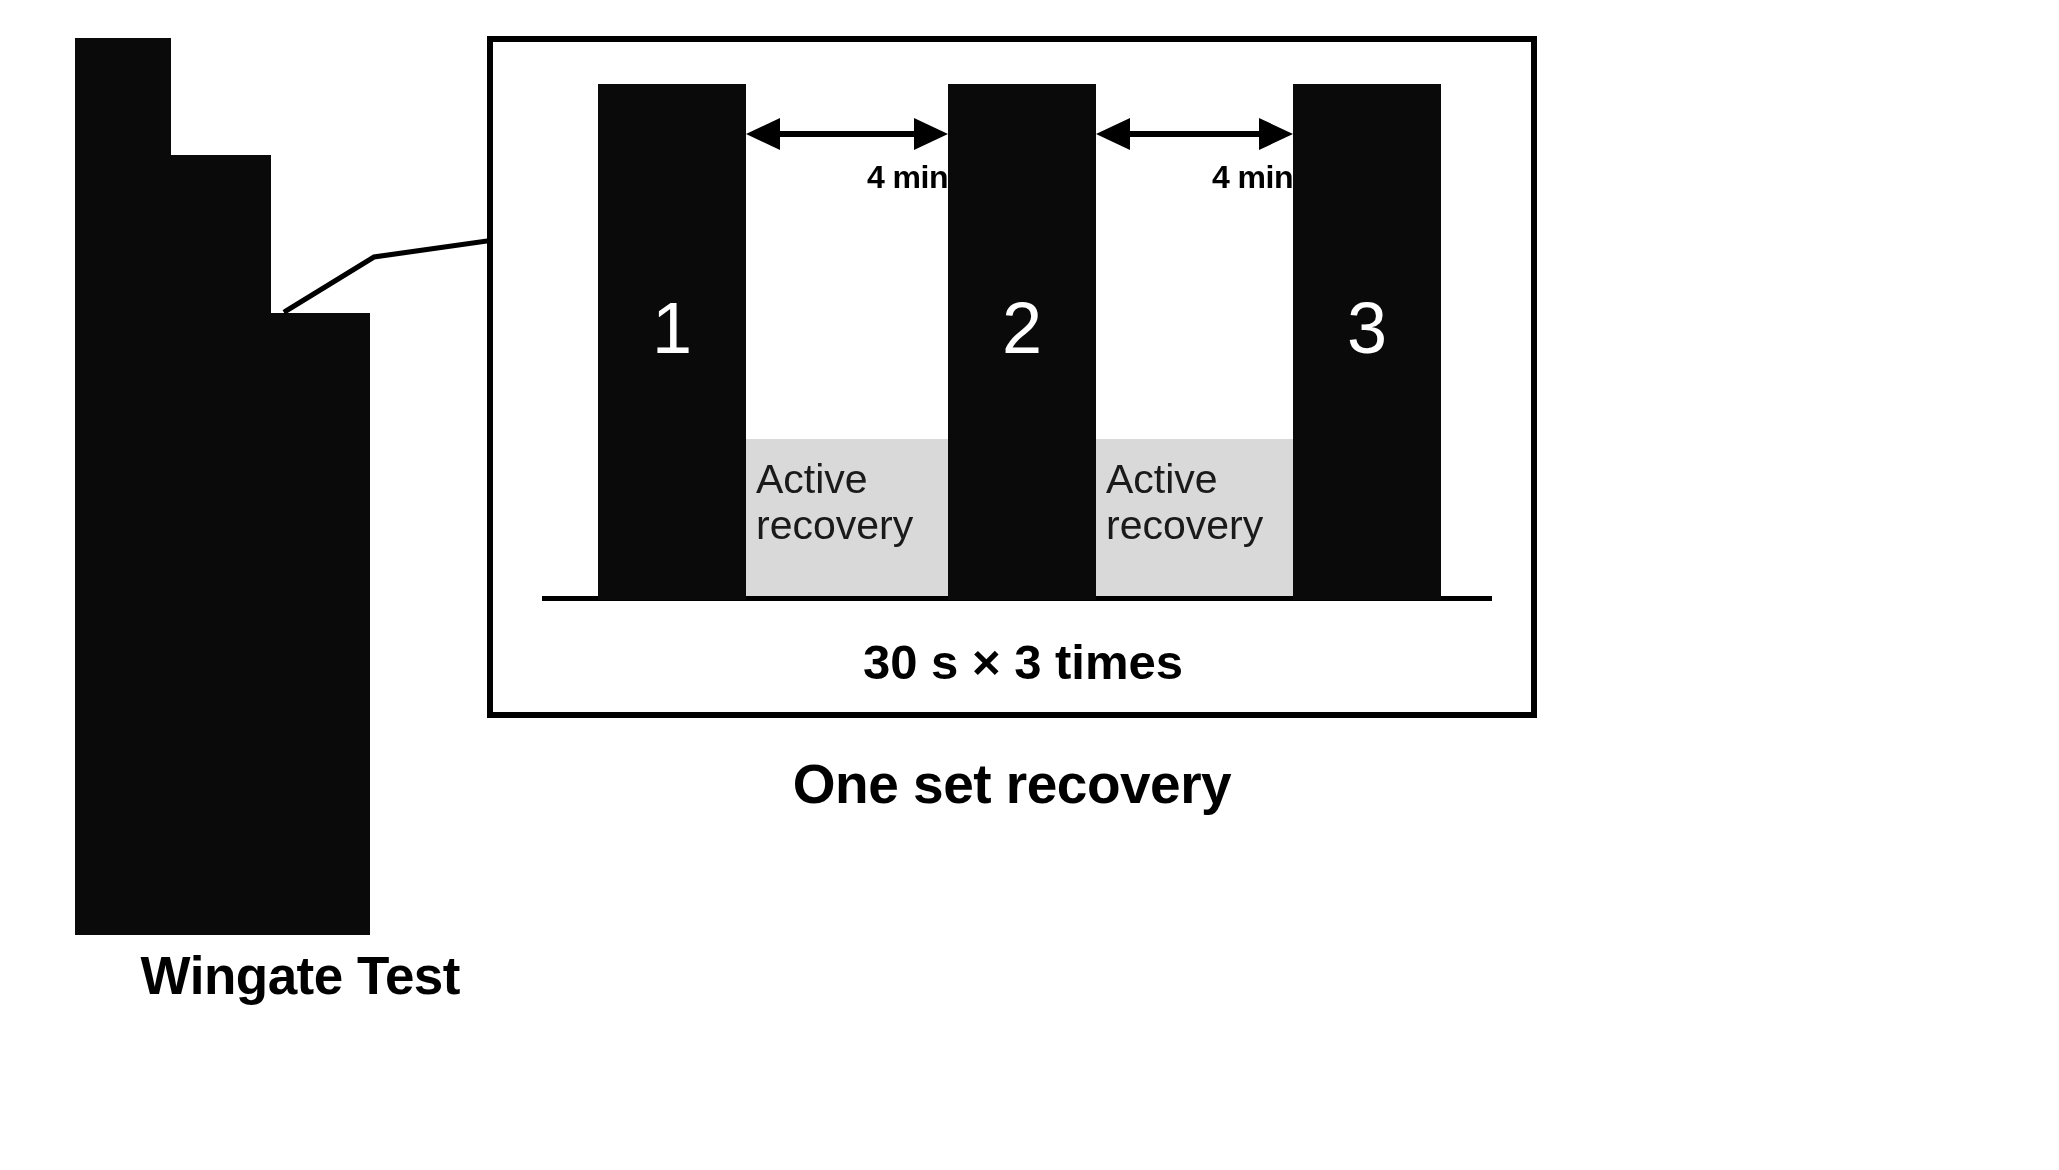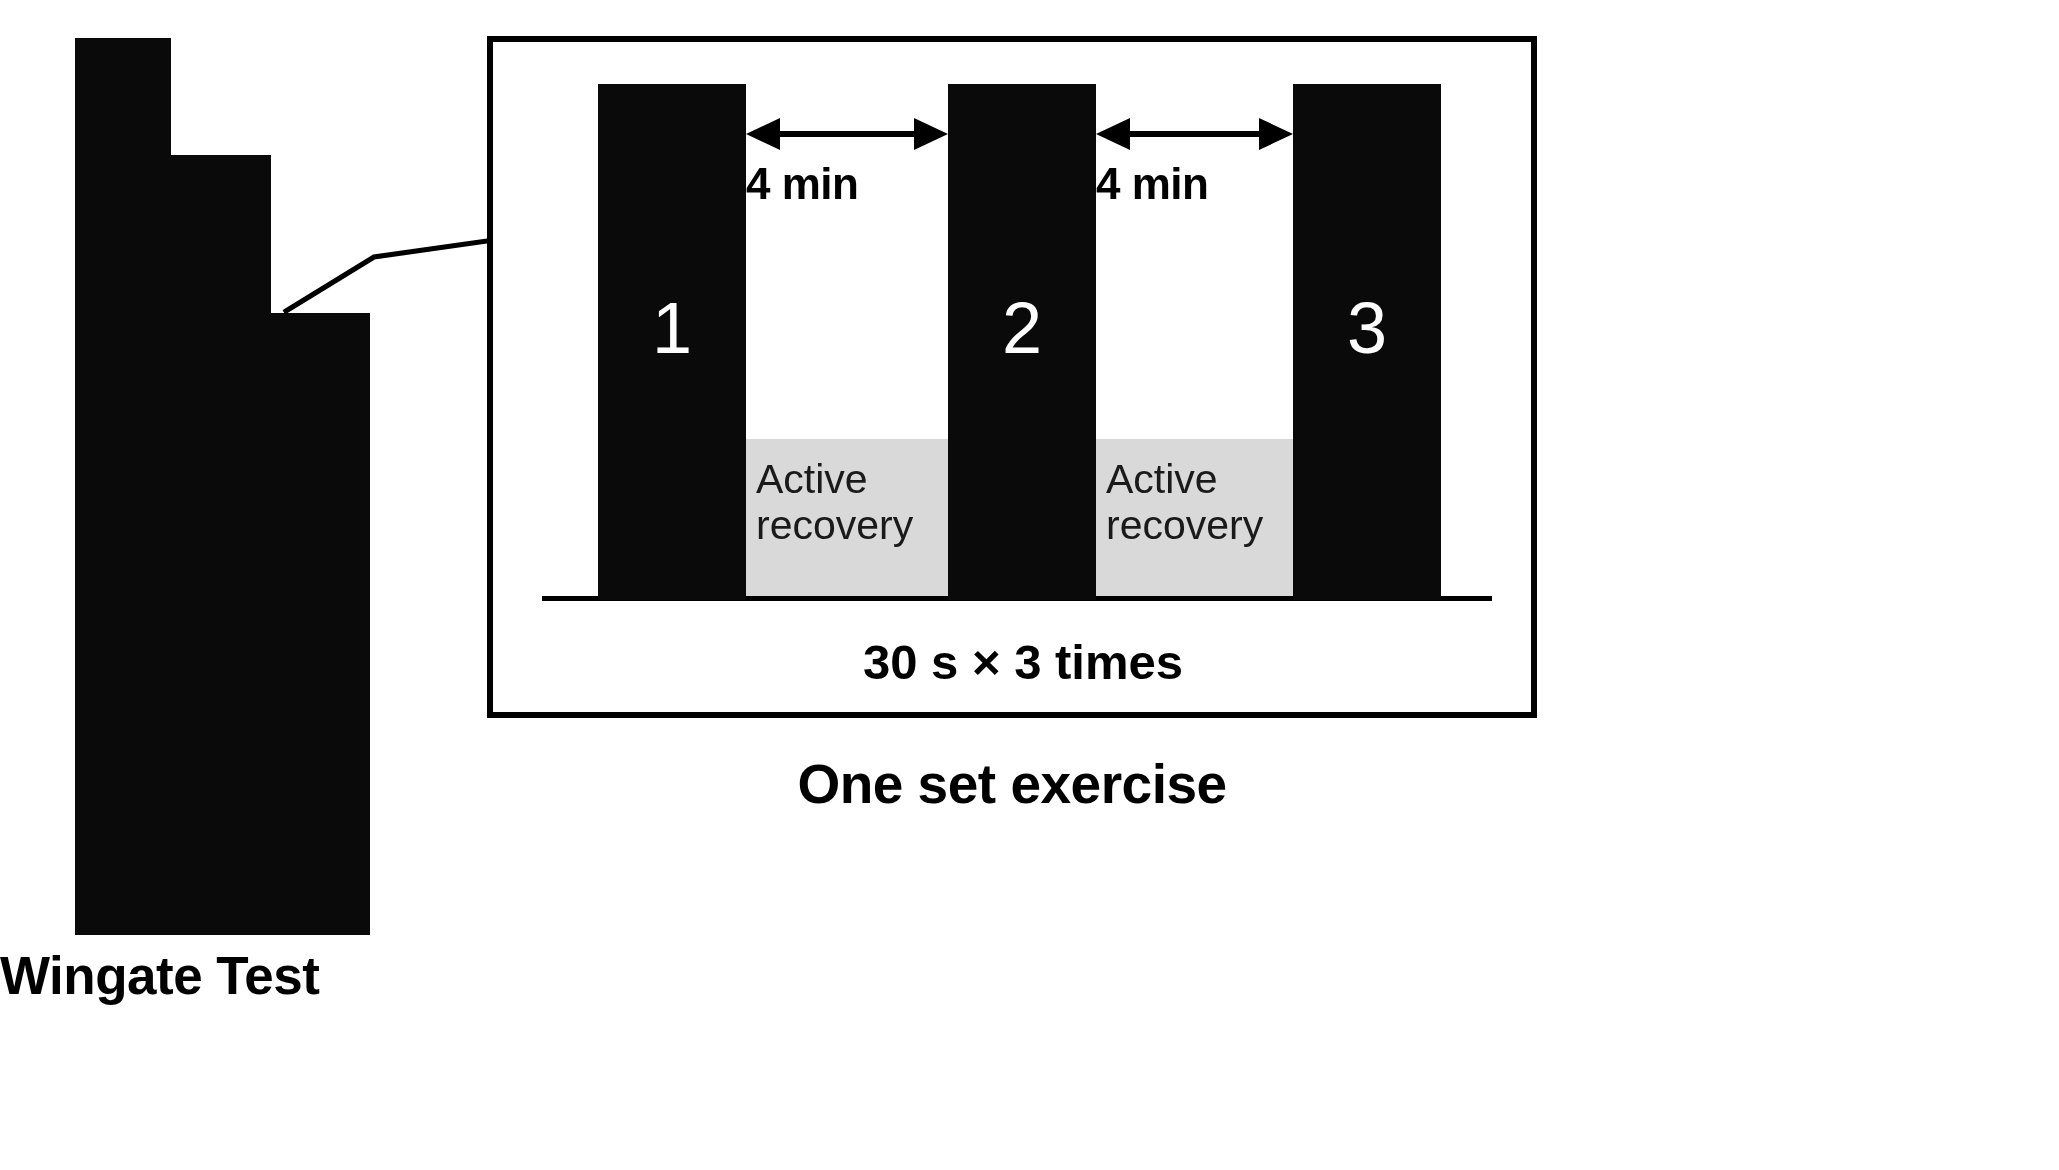--- a/index.html
+++ b/index.html
@@ -33,21 +33,21 @@
   }
   #stair-step-1 { left: 75px;  top: 38px;  width: 96px;  height: 897px; }
   #stair-step-2 { left: 168px; top: 155px; width: 103px; height: 780px; }
   #stair-step-3 { left: 268px; top: 313px; width: 102px; height: 622px; }
 
   #wingate-caption {
     position: absolute;
     left: 0px;
     top: 945px;
     width: 460px;
-    text-align: left;
+    text-align: right;
     font-weight: bold;
     font-size: 53px;
     line-height: 1.18;
     letter-spacing: -0.5px;
   }
   #wingate-caption .cap-line { display: block; }
 
   
   #leader-line {
     position: absolute;
@@ -131,23 +131,23 @@
     position: absolute;
     top: 70px;
     height: 44px;
   }
   #interval-arrow-1 { left: 253px; width: 202px; }
   #interval-arrow-2 { left: 603px; width: 197px; }
 
   .interval-label {
     position: absolute;
     top: 117px;
-    font-size: 44px;
-    font-weight: bold;
-    text-align: left;
+    font-size: 32px;
+    font-weight: bold;
+    text-align: right;
     letter-spacing: -0.5px;
   }
   #interval-label-1 { left: 253px; width: 202px; }
   #interval-label-2 { left: 603px; width: 197px; }
 
   #protocol-note {
     position: absolute;
     left: 180px;
     top: 592px;
     width: 700px;
@@ -229,16 +229,16 @@
         <polygon points="0,22 34,6 34,38" fill="#000000"></polygon>
         <polygon points="197,22 163,6 163,38" fill="#000000"></polygon>
       </svg>
 
       <div class="interval-label" id="interval-label-1">4 min</div>
       <div class="interval-label" id="interval-label-2">4 min</div>
 
       <div id="protocol-note">30 s × 3 times</div>
     </div>
 
-    <div id="panel-caption">One set exercise</div>
+    <div id="panel-caption">One set recovery</div>
   </div>
 
 </div>
 
 </body></html>

